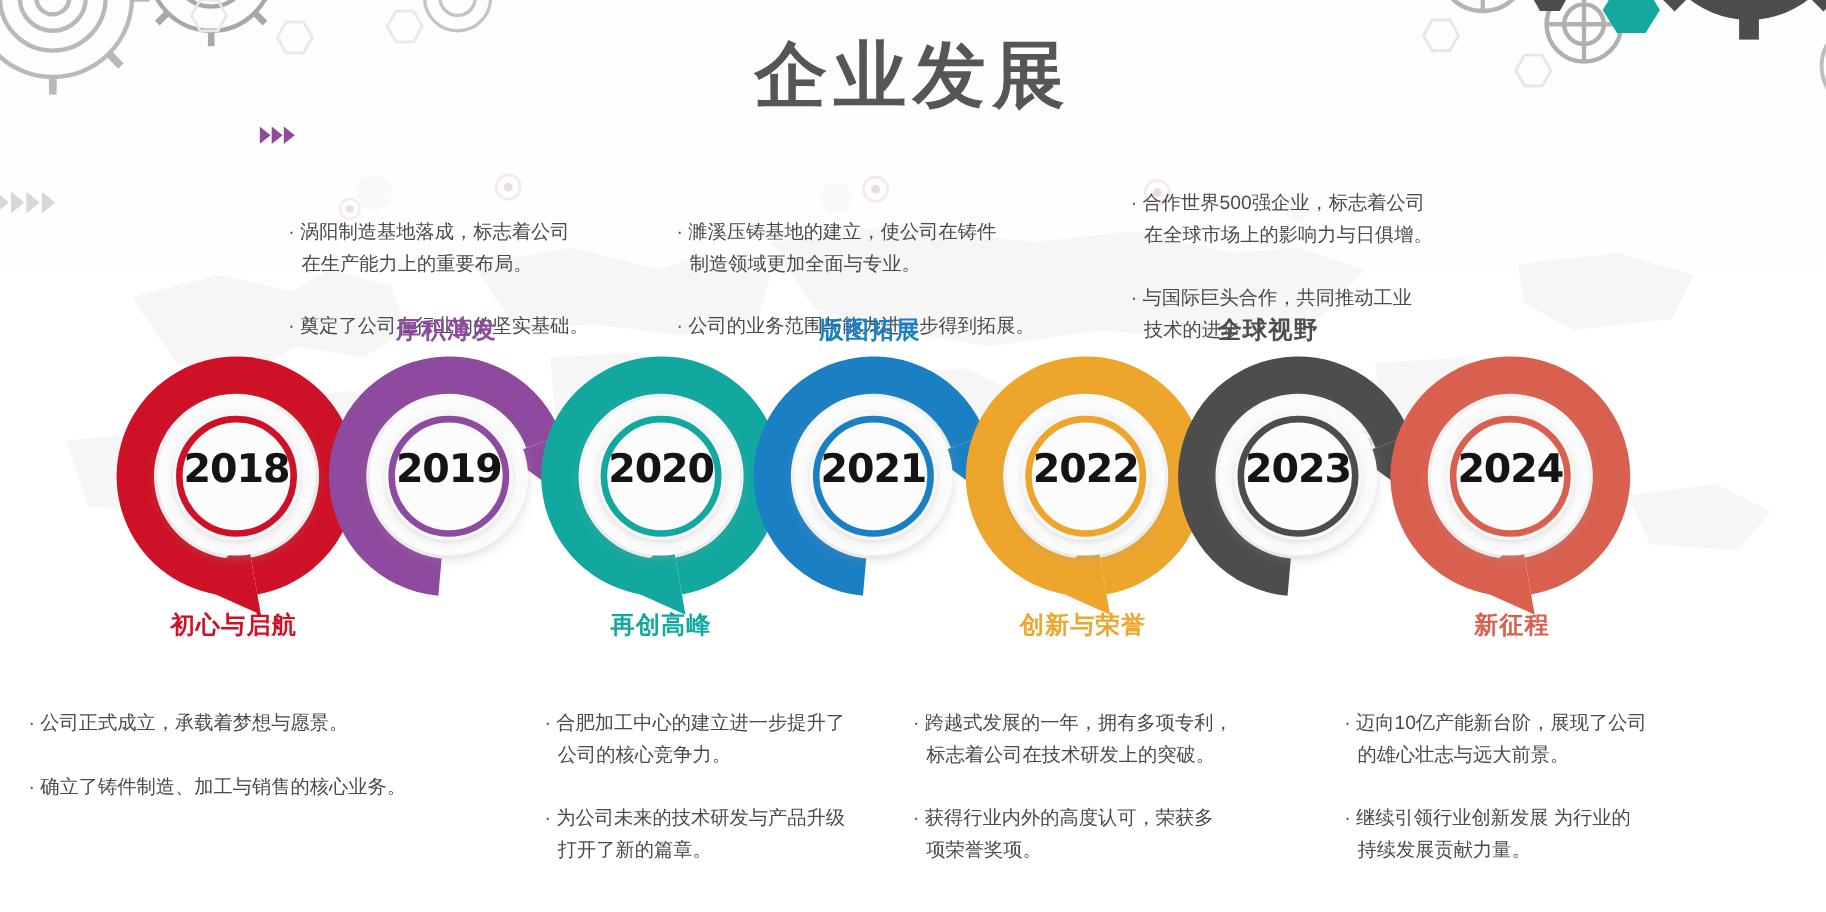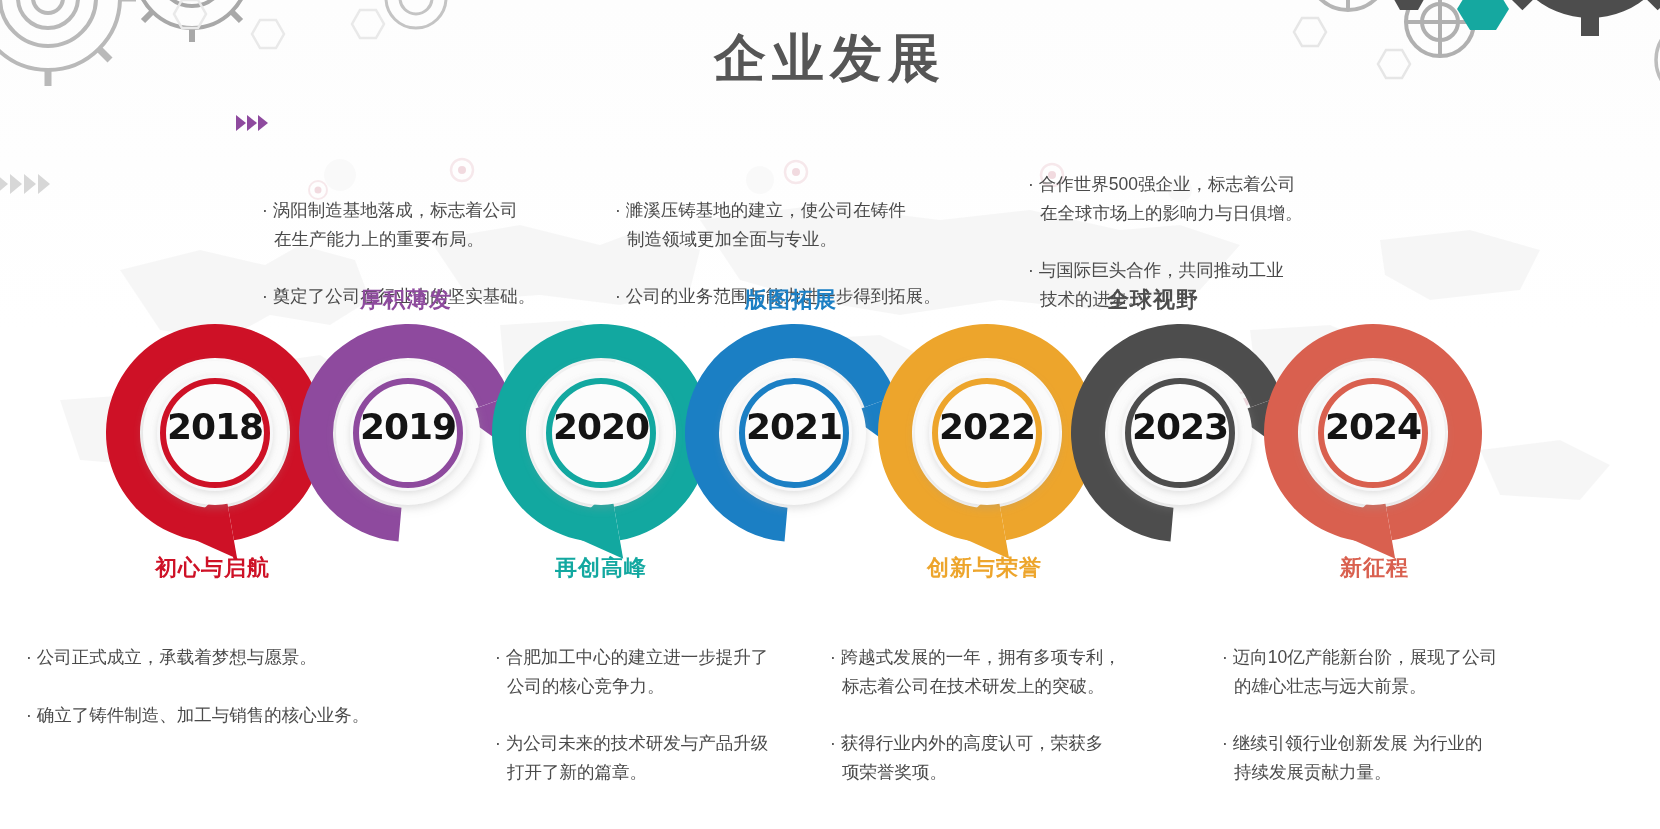--- a/index.html
+++ b/index.html
@@ -23,21 +23,21 @@
     opacity:.5;
   }
   .gears-tl { position:absolute; left:-70px; top:-120px; width:560px; height:290px; }
   .gears-tr { position:absolute; right:-60px; top:-90px; width:430px; height:260px; }
   .chev-left { position:absolute; left:-4px; top:172px; }
 
   
   .title {
     position:absolute; left:0; top:24px; width:1660px;
     text-align:center;
-    font-size:52px; font-weight:bold; color:#565656;
+    font-size:66px; font-weight:bold; color:#565656;
     letter-spacing:6px;
     font-family:Liberation Sans, sans-serif;
   }
 
   
   .txt {
     position:absolute;
     font-size:17.5px;
     line-height:1.62;
     color:#4a4a4a;

